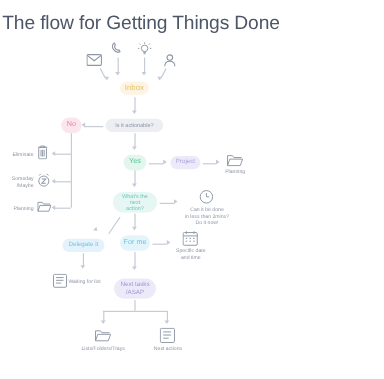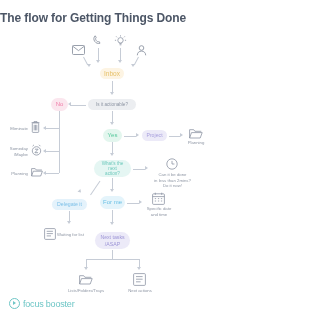--- a/index.html
+++ b/index.html
@@ -20,22 +20,23 @@
     position: absolute;
     inset: 0;
   }
 
   
   .title {
     position: absolute;
     top: 11px;
     left: 0;
     width: 235px;
-    font-size: 12px;
-    font-weight: bold;
+    text-align: center;
+    font-size: 16px;
+    font-weight: normal;
     color: #4c5666;
     letter-spacing: -0.1px;
   }
 
   
   .node {
     position: absolute;
     box-sizing: border-box;
     border-radius: 9px;
     text-align: center;
@@ -336,18 +337,14 @@
   <div class="caption" style="left:62px; top:288px; width:48px;">Lists/Folders/Trays</div>
 
   <div class="icon-box" style="left:133px; top:273px;">
     <svg width="13" height="13" viewBox="0 0 13 13" fill="none" stroke="#8e96a4" stroke-width="0.8">
       <rect x="0.6" y="0.6" width="11.8" height="11.8" rx="1"></rect>
       <path d="M3 3.6 h6.6 M3 6.2 h6.6 M3 8.8 h4.6"></path>
     </svg>
   </div>
   <div class="caption" style="left:120px; top:288px; width:40px;">Next actions</div>
 
-  <div class="footer">
-    <div class="footer-mark"></div>
-    <div class="footer-logo-text">focus booster</div>
-  </div>
 
 </div>
 
 </body></html>

